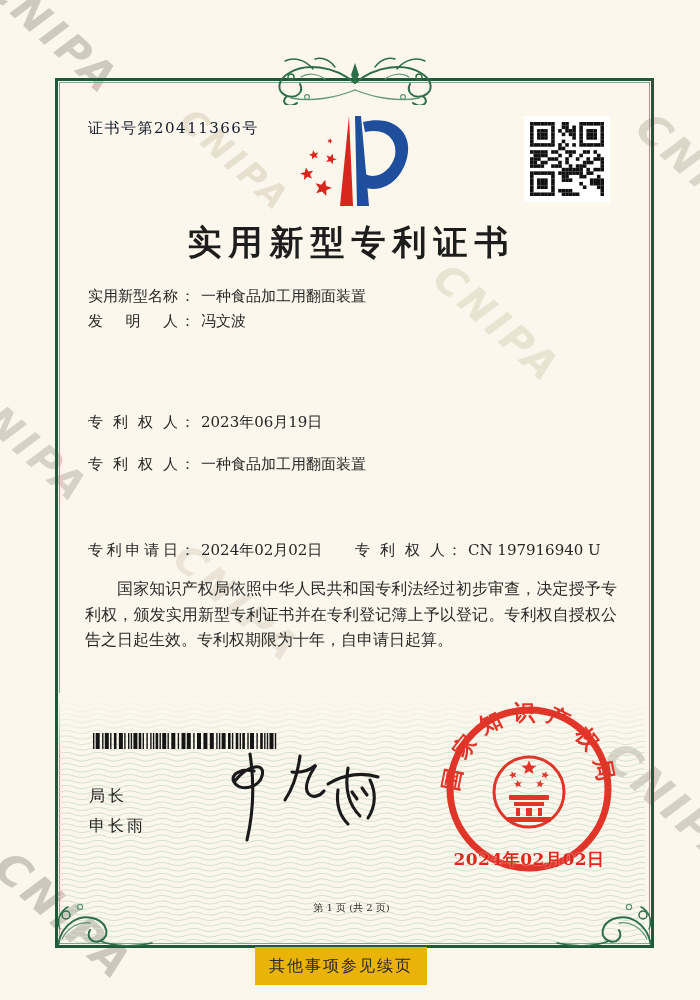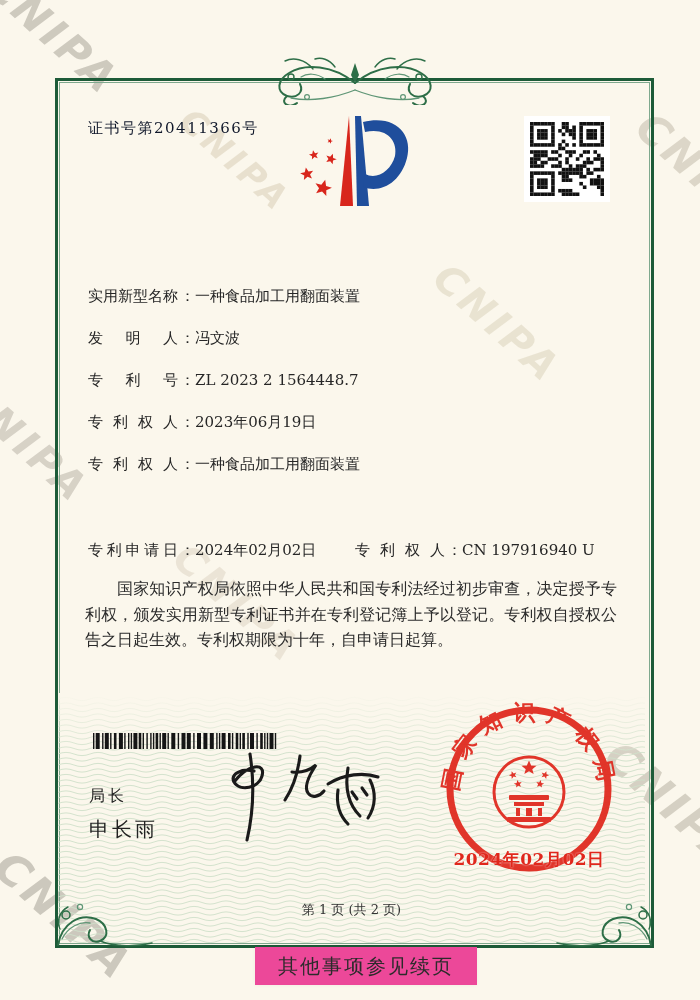--- a/index.html
+++ b/index.html
@@ -43,44 +43,44 @@
   #qrBox{position:absolute;left:524px;top:116px;width:86px;height:86px;background:#fff;
          z-index:3;display:flex;align-items:center;justify-content:center;}
   #title{position:absolute;left:55px;top:220px;width:593px;text-align:center;
          font-size:34px;font-weight:bold;letter-spacing:7px;color:var(--ink);z-index:3;}
 
   
   .row{position:absolute;left:88px;font-size:15px;color:#262626;z-index:3;white-space:nowrap;}
   .flabel{display:inline-block;width:90px;text-align:justify;text-align-last:justify;
           vertical-align:top;}
   .fcolon{display:inline-block;vertical-align:top;margin-left:2px;}
-  .fvalue{display:inline-block;vertical-align:top;white-space:normal;}
+  .fvalue{display:inline-block;margin-left:6px;vertical-align:top;white-space:normal;}
   .fvalue.addr{width:340px;line-height:22px;}
   .pair2{position:absolute;left:267px;top:0;}
 
   
   #bodyText{position:absolute;left:85px;top:576px;width:532px;z-index:3;
             font-size:16px;line-height:25.5px;color:#2b2b2b;text-align:justify;}
   #bodyText p{margin:0 0 2px 0;text-indent:2em;}
 
   
   #barcode{position:absolute;left:93px;top:733px;width:186px;height:16px;z-index:3;}
   #dirTitle{position:absolute;left:89px;top:786px;font-size:16px;letter-spacing:3px;
             font-family:"DejaVu Sans","Liberation Sans",sans-serif;color:#222;z-index:4;}
-  #dirName{position:absolute;left:89px;top:816px;font-size:20px;letter-spacing:3px;
+  #dirName{position:absolute;left:89px;top:816px;font-size:16px;letter-spacing:3px;
             font-family:Liberation Serif, serif;color:#222;z-index:4;}
   #signature{position:absolute;left:192px;top:748px;width:190px;height:100px;z-index:4;}
   #seal{position:absolute;left:440px;top:700px;width:178px;height:178px;z-index:4;opacity:.93;}
   #sealDate{position:absolute;left:440px;top:848px;width:178px;text-align:center;
             font-size:17px;font-weight:bold;color:var(--seal-red);z-index:5;
             text-shadow:0 0 2px rgba(255,255,255,.8);letter-spacing:0.5px;}
   #pageInfo{position:absolute;left:55px;top:901px;width:593px;text-align:center;
-            font-size:13px;color:#333;z-index:4;}
-  #contNote{position:absolute;left:255px;top:947px;width:222px;height:38px;background:#ec4899;
-            z-index:3;text-align:center;line-height:38px;font-size:20px;letter-spacing:2px;
+            font-size:10px;color:#333;z-index:4;}
+  #contNote{position:absolute;left:255px;top:947px;width:172px;height:38px;background:#eab308;
+            z-index:3;text-align:center;line-height:38px;font-size:16px;letter-spacing:2px;
             color:#2b2b2b;box-shadow:0 0 4px rgba(0,0,0,.05);}
 </style>
 </head>
 <body>
 
 <div id="page">
 
   <div class="wm wm1">CNIPA</div>
   <div class="wm wm2">CNIPA</div>
   <div class="wm wm3">CNIPA</div>
@@ -423,29 +423,27 @@
         <rect x="6" y="20" width="1.02" height="1.02" fill="#111"></rect>
         <rect x="9" y="20" width="1.02" height="1.02" fill="#111"></rect>
         <rect x="10" y="20" width="1.02" height="1.02" fill="#111"></rect>
         <rect x="11" y="20" width="1.02" height="1.02" fill="#111"></rect>
         <rect x="12" y="20" width="1.02" height="1.02" fill="#111"></rect>
         <rect x="13" y="20" width="1.02" height="1.02" fill="#111"></rect>
         <rect x="20" y="20" width="1.02" height="1.02" fill="#111"></rect>
       </svg>
   </div>
 
+  <div id="title">实用新型专利证书</div>
 
   <div class="row" style="top:287px">
     <span class="flabel">实用新型名称</span><span class="fcolon">：</span><span class="fvalue">一种食品加工用翻面装置</span>
   </div>
-  <div class="row" style="top:329px">
+  <div class="row" style="top:312px">
     <span class="flabel">发明人</span><span class="fcolon">：</span><span class="fvalue">冯文波</span>
-  </div>
-  <div class="row" style="top:371px">
-    <span class="flabel">专利号</span><span class="fcolon">：</span><span class="fvalue">ZL 2023 2 1564448.7</span>
   </div>
   <div class="row" style="top:413px">
     <span class="flabel">专利权人</span><span class="fcolon">：</span><span class="fvalue">2023年06月19日</span>
   </div>
   <div class="row" style="top:455px">
     <span class="flabel">专利权人</span><span class="fcolon">：</span><span class="fvalue">一种食品加工用翻面装置</span>
   </div>
   <div class="row" style="top:541px">
     <span class="flabel">专利申请日</span><span class="fcolon">：</span><span class="fvalue">2024年02月02日</span>
     <span class="pair2">

